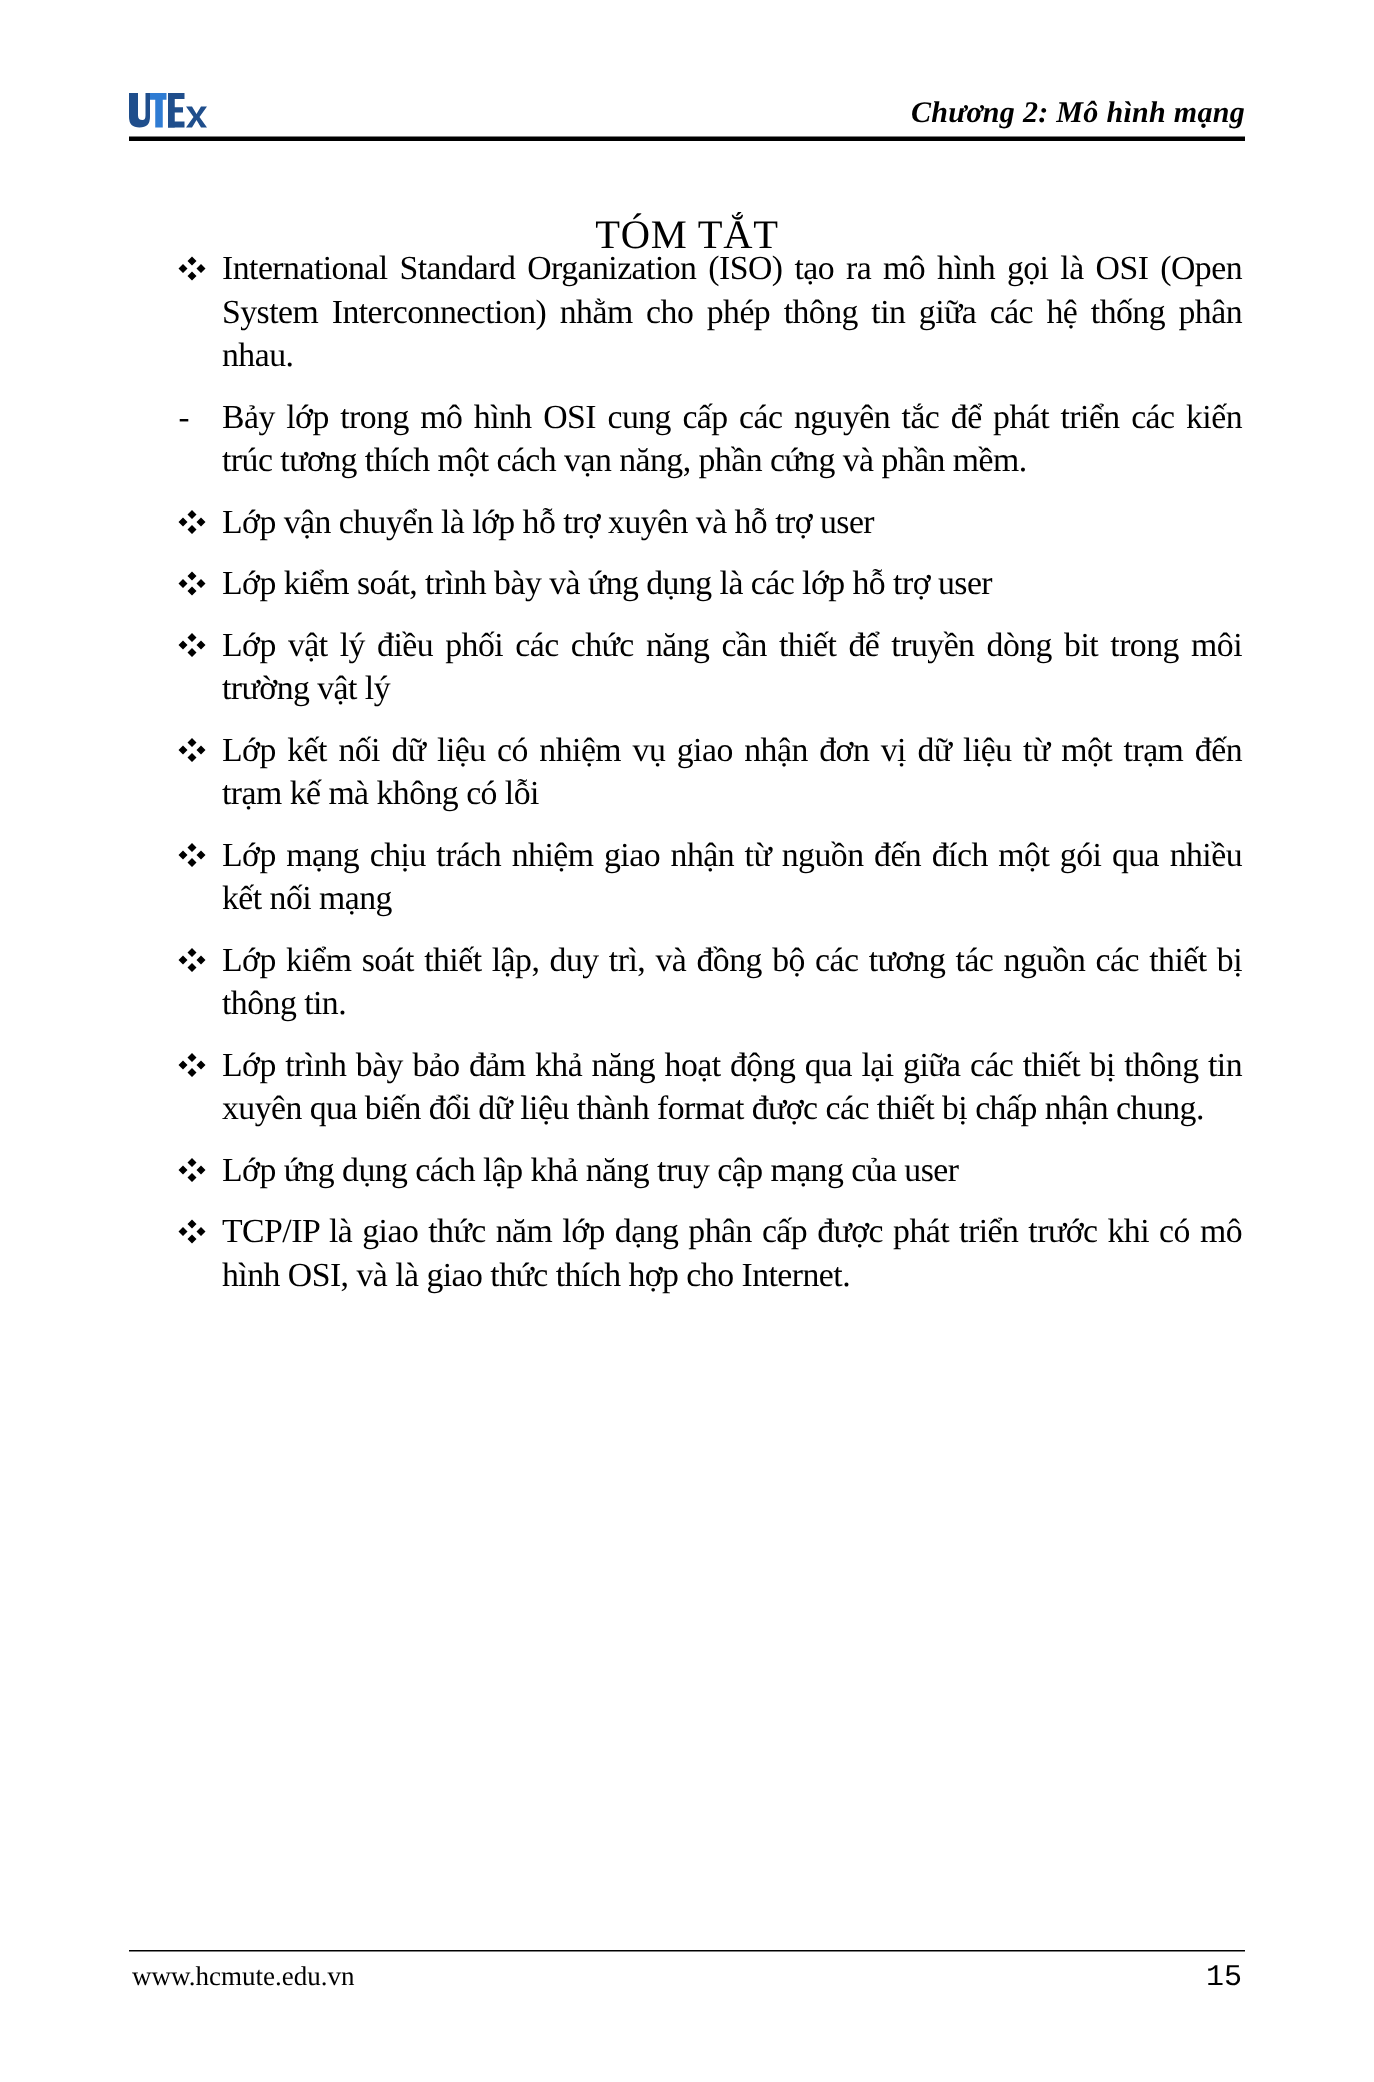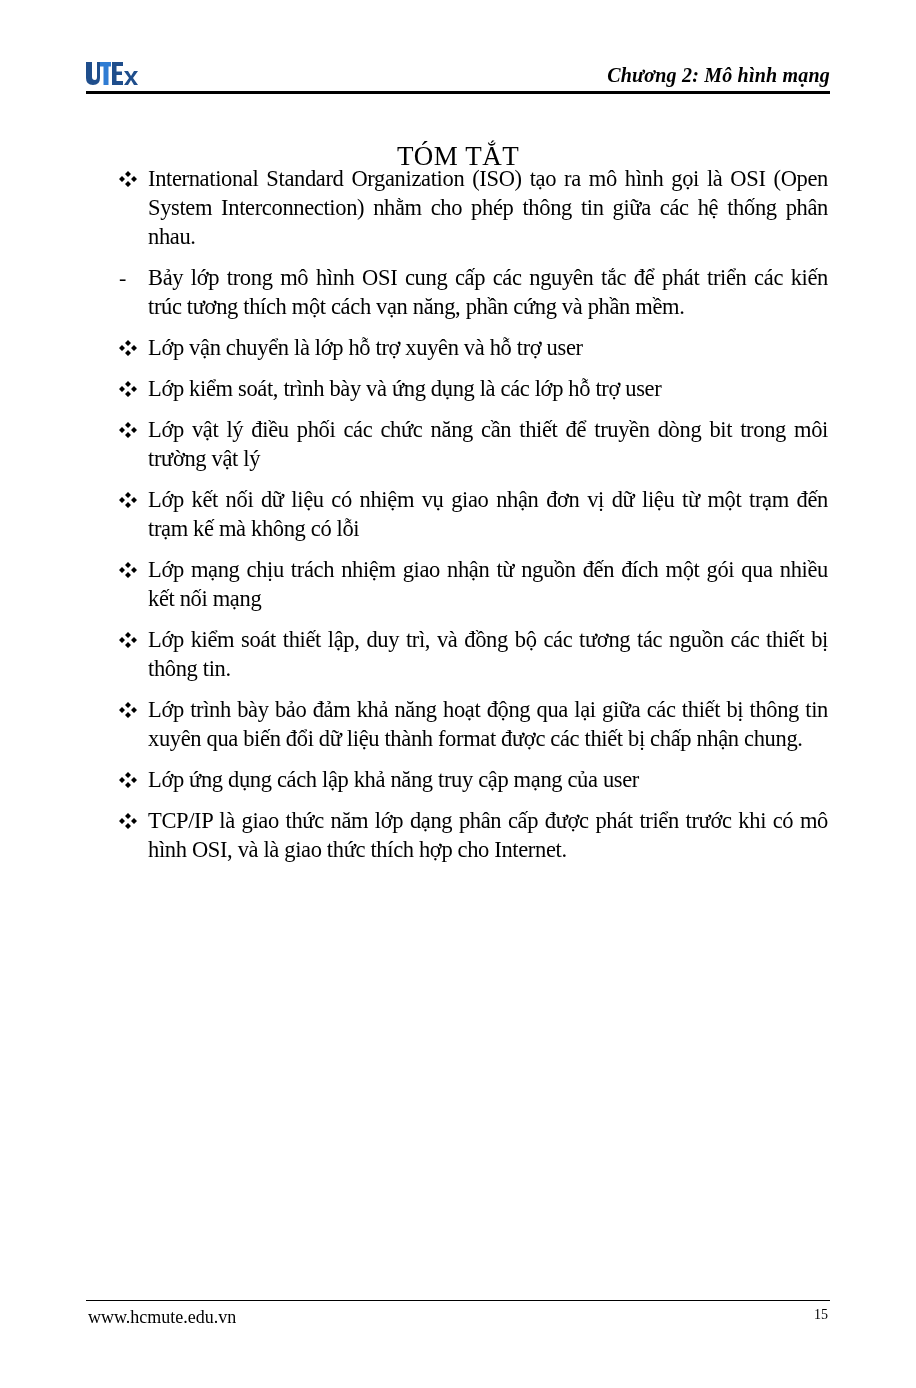--- a/index.html
+++ b/index.html
@@ -106,22 +106,22 @@
       left: 88px;
       top: 1307px;
       font-size: 18px;
       font-family: "Liberation Serif", serif;
       text-align: right;
     }
     .page-number {
       position: absolute;
       right: 88px;
       top: 1307px;
-      font-size: 14px;
-      font-family: Liberation Serif, serif;
+      font-size: 20px;
+      font-family: Liberation Mono, monospace;
     }
   </style>
 </head>
 <body>
 
 <div class="header">
   <div class="logo">
     <svg width="56" height="26" viewBox="0 0 56 26">
 
       <path d="M0 2 H6 V17 Q6 20 9 20 Q11 20 11 17 V2 H14 V18 Q14 25 7 25 Q0 25 0 18 Z" fill="#1f4e8c"></path>

